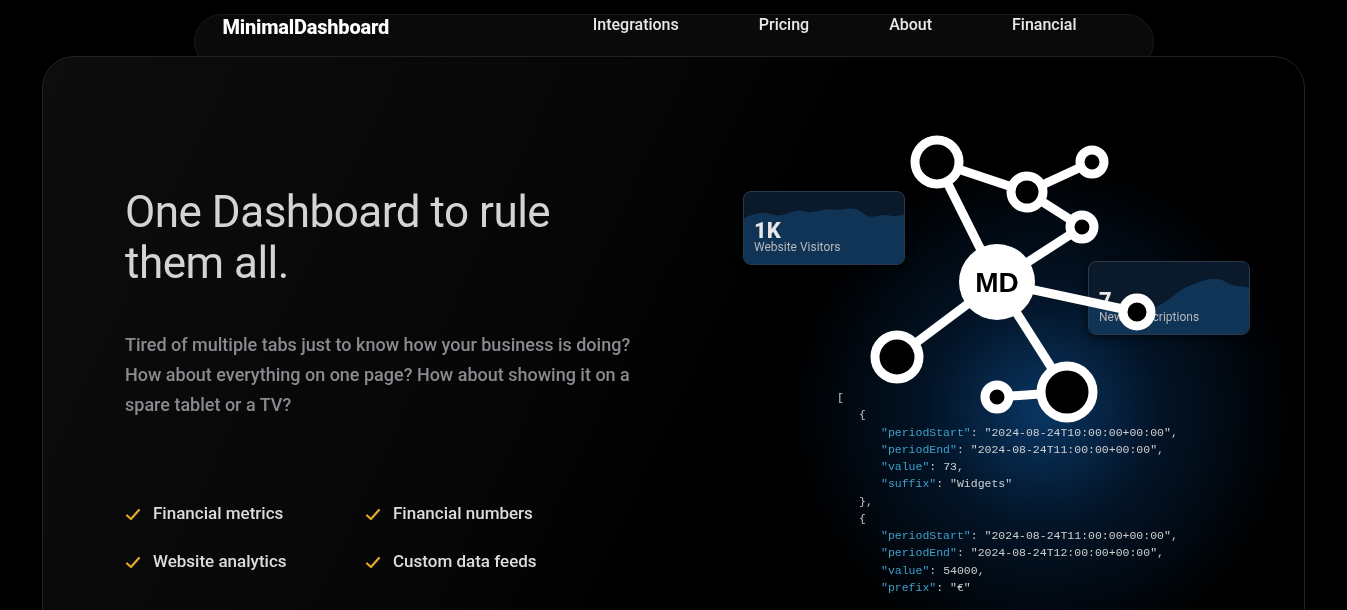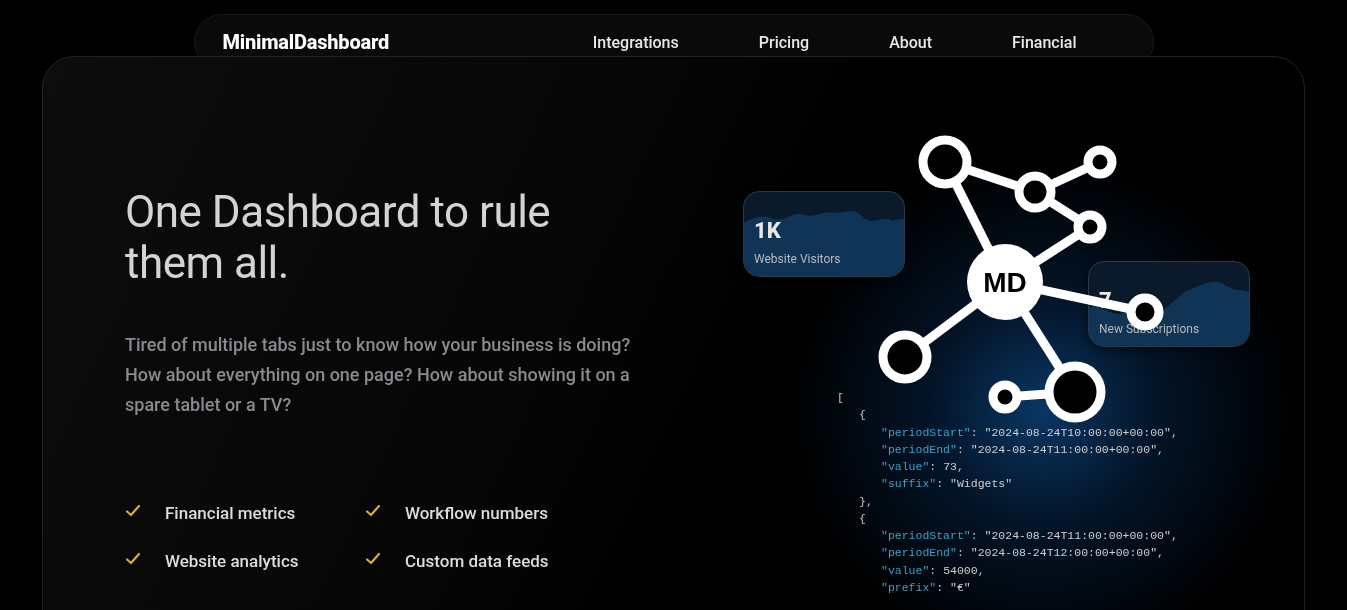--- a/index.html
+++ b/index.html
@@ -18,21 +18,20 @@
       position:absolute;
       top:14px;
       left:50%;
       transform:translateX(-50%);
       width:960px;
       height:56px;
       background:rgba(12,12,12,0.85);
       border:1px solid #1a1a1a;
       border-radius:40px;
       display:flex;
-      align-items:center;
       padding:0 28px;
     }
     .brand { font-weight:800; font-size:20px; letter-spacing:-0.2px; }
     .nav-links { margin-left:auto; display:flex; gap:80px; padding-right:48px; }
     .nav-link { color:#e8e8e8; font-size:16px; font-weight:500; cursor:pointer; }
 
     
     .panel {
       position:absolute;
       top:56px; left:42px; right:42px; bottom:-60px;
@@ -57,52 +56,52 @@
       line-height:1.65;
       color:#8a8a90;
       font-weight:500;
     }
     .features {
       margin-top:84px;
       display:grid;
       grid-template-columns:240px 240px;
       row-gap:28px;
     }
-    .feature { display:flex; align-items:flex-start; gap:24px; color:#dcdcdc; font-size:17px; font-weight:500; }
+    .feature { display:flex; align-items:flex-end; gap:12px; color:#dcdcdc; font-size:17px; font-weight:500; }
     .check svg { display:block; }
 
     
     .right-area { position:absolute; left:690px; top:0; right:0; bottom:0; }
     .glow {
       position:absolute;
       left:50px; top:120px;
       width:520px; height:520px;
       background:radial-gradient(circle at 50% 45%, rgba(10,60,110,0.9) 0%, rgba(4,28,55,0.7) 30%, rgba(0,0,0,0) 65%);
     }
 
     .widget-card {
       position:absolute;
-      width:162px; height:86px;
+      width:162px; height:74px;
       background:#0b1a2b;
       border:1px solid #2b3a4a;
-      border-radius:16px;
+      border-radius:8px;
       box-shadow:0 2px 8px rgba(0,0,0,0.6);
       overflow:hidden;
     }
     .wc-stat { position:absolute; left:10px; top:26px; font-size:22px; font-weight:800; color:#e8e8e8; }
     .wc-label { position:absolute; left:10px; bottom:10px; font-size:12px; color:#b8b8bc; }
     .wc-area {
       position:absolute; inset:0;
     }
     .wc-area svg { width:100%; height:100%; display:block; }
     .wc1 { left:10px; top:134px; }
     .wc2 { left:355px; top:204px; }
 
     
-    .network { position:absolute; left:112px; top:55px; width:320px; height:320px; }
+    .network { position:absolute; left:104px; top:55px; width:320px; height:320px; }
 
     
     .code-block {
       position:absolute;
       left:104px; top:326px;
       width:430px;
       padding:6px 0 40px 0;
       font-family:ui-monospace,SFMono-Regular,Consolas,"Liberation Mono",Menlo,monospace;
       font-size:11.5px;
       line-height:1.5;
@@ -142,21 +141,21 @@
             </svg>
           </span>
         <span>Financial metrics</span>
       </div>
       <div class="feature">
         <span class="check">
             <svg width="16" height="16" viewBox="0 0 16 16">
               <path d="M2 8.5 L6 12 L14 3" fill="none" stroke="#e0a82e" stroke-width="2.2" stroke-linecap="round" stroke-linejoin="round"></path>
             </svg>
           </span>
-        <span>Workflow numbers</span>
+        <span>Financial numbers</span>
       </div>
       <div class="feature">
         <span class="check">
             <svg width="16" height="16" viewBox="0 0 16 16">
               <path d="M2 8.5 L6 12 L14 3" fill="none" stroke="#e0a82e" stroke-width="2.2" stroke-linecap="round" stroke-linejoin="round"></path>
             </svg>
           </span>
         <span>Website analytics</span>
       </div>
       <div class="feature">

